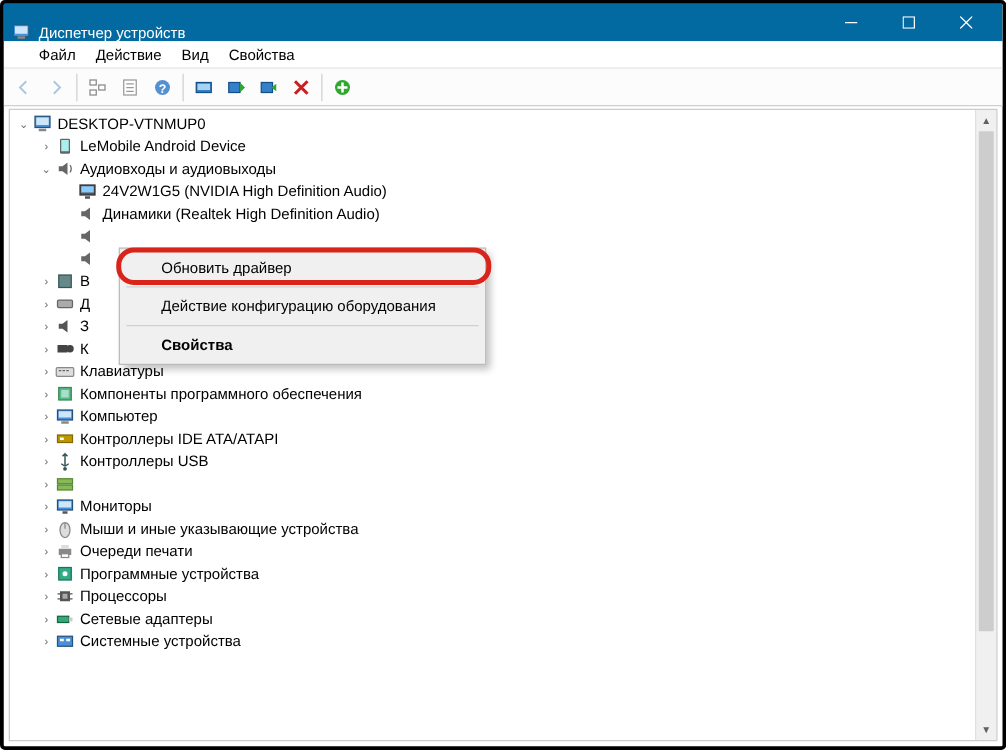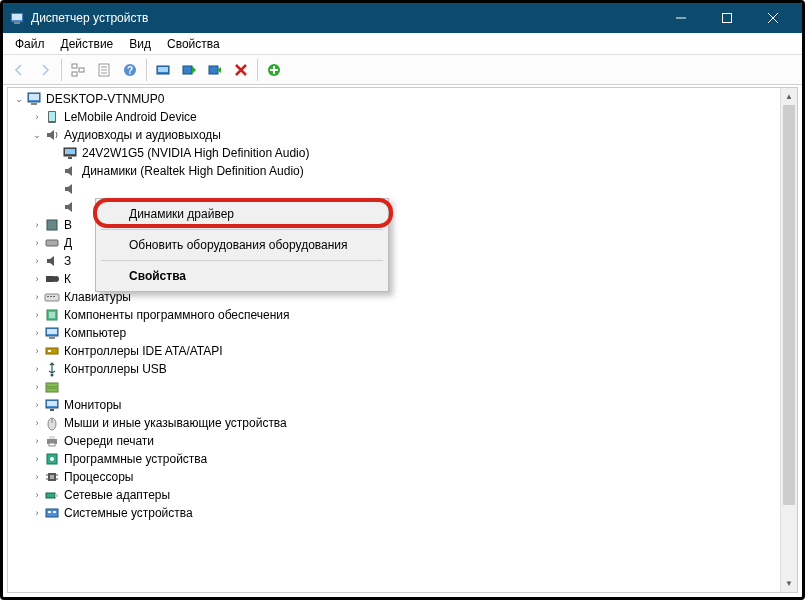--- a/index.html
+++ b/index.html
@@ -9,40 +9,40 @@
     font-family: "Segoe UI", Tahoma, sans-serif;
     font-size: 12px;
     background: #fff;
     border: 3px solid #000;
     border-radius: 4px;
     overflow: hidden;
     position: relative;
   }
   .titlebar {
     height: 30px;
-    background: #0c4a6e;
+    background: #0369a1;
     color: #fff;
     display: flex;
-    align-items: center;
+    align-items: flex-end;
     padding: 0 6px;
   }
   .titlebar .icon { width: 16px; height: 16px; margin-right: 6px; }
   .titlebar .title { flex: 1; font-size: 12px; }
   .titlebar .winbtn {
     width: 46px; height: 30px;
     display: flex; align-items: center; justify-content: center;
     color: #fff;
   }
   .menubar {
     height: 22px;
     background: #fff;
     border-bottom: 1px solid #e0e0e0;
     display: flex;
     align-items: center;
-    padding: 0 4px;
+    padding: 0 20px;
   }
   .menubar .mitem { padding: 2px 8px; cursor: default; }
   .toolbar {
     height: 30px;
     background: #fcfcfc;
     border-bottom: 1px solid #d0d0d0;
     display: flex;
     align-items: center;
     padding: 0 4px;
     gap: 2px;
@@ -435,20 +435,20 @@
   <div class="scrollbar-y">
     <div class="arrow">▲</div>
     <div class="track">
         <div class="thumb"></div>
       </div>
     <div class="arrow">▼</div>
   </div>
 </div>
 
 <div class="ctxmenu">
-  <div class="ci">Динамики драйвер</div>
+  <div class="ci">Обновить драйвер</div>
   <div class="csep"></div>
-  <div class="ci">Обновить оборудования оборудования</div>
+  <div class="ci">Действие конфигурацию оборудования</div>
   <div class="csep"></div>
   <div class="ci bold">Свойства</div>
 </div>
 
 <div class="highlight-ring"></div>
 
 </body></html>

